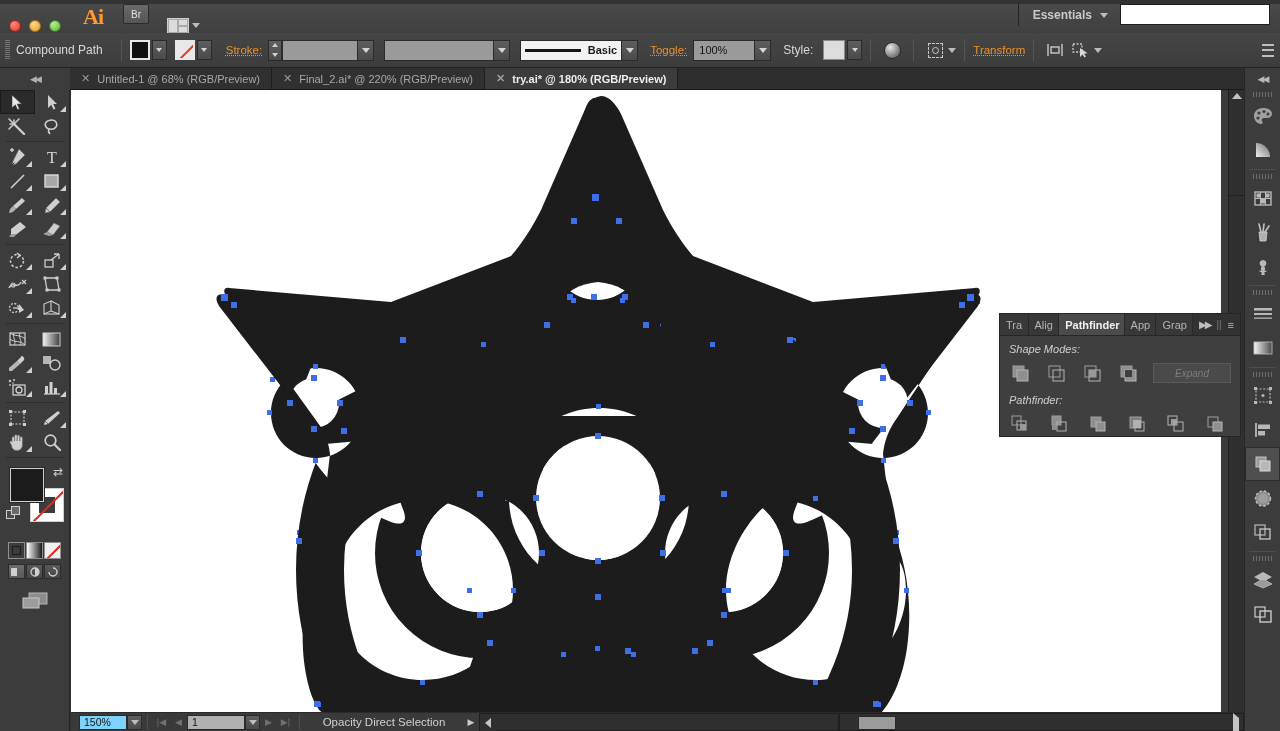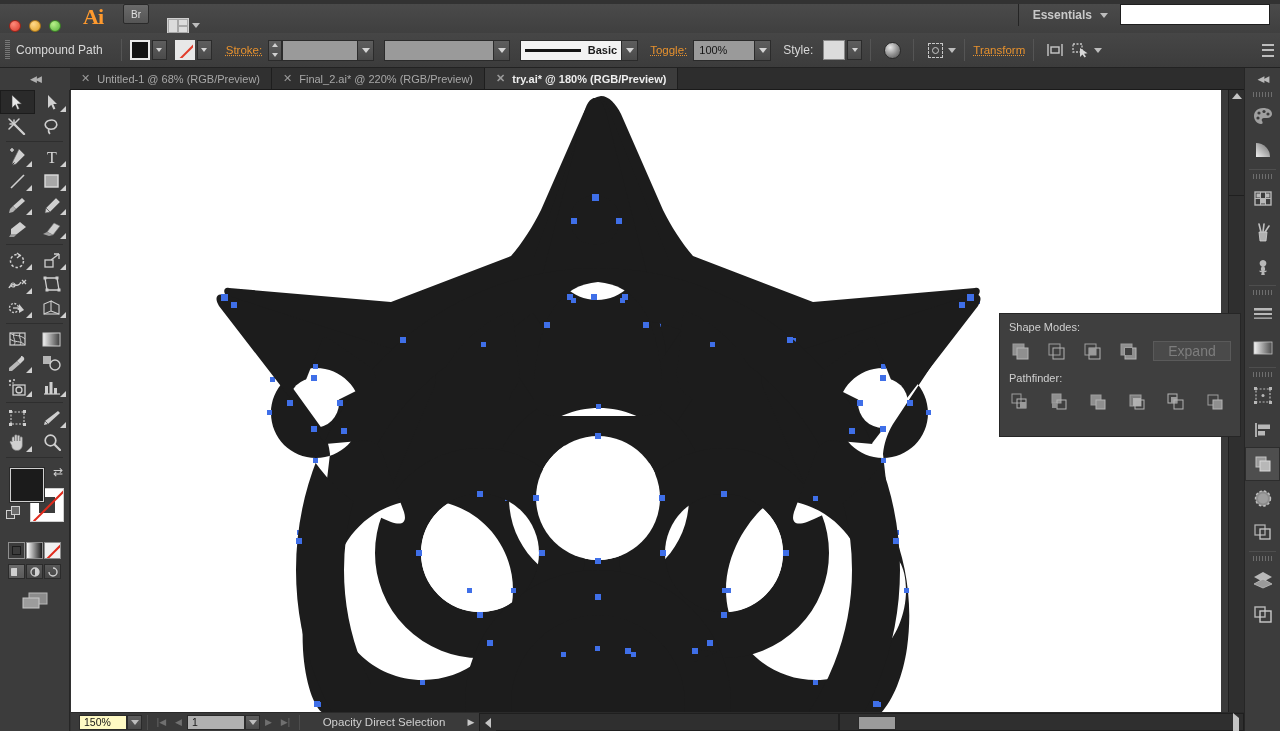--- a/index.html
+++ b/index.html
@@ -232,28 +232,28 @@
   .pf-tabs {
     display:flex; align-items:stretch; height:22px; background:#323232;
     border-bottom:1px solid #262626;
   }
   .pf-tab {
     font-size:11px; color:#b4b4b4; padding:0 6px; display:flex;align-items:center;
     background:#383838; border-right:1px solid #2a2a2a; overflow:hidden; white-space:nowrap;
   }
   .pf-tab.active { background:#4b4b4b; color:#f0f0f0; font-weight:bold; }
   .pf-tab-menu { margin-left:auto; display:flex;align-items:center;gap:6px;padding:0 6px;color:#bdbdbd;font-size:10px;}
-  .pf-body { padding:7px 9px; }
+  .pf-body { padding:7px 9px;font-style:italic; }
   .pf-head { color:#cfcfcf; font-size:11px; margin-bottom:7px; }
   .pf-row { display:flex; align-items:center; }
   .pf-btn { width:22px;height:22px; margin-right:14px; position:relative; }
   .pf-row2 .pf-btn { margin-right:17px; }
   .expand-btn {
     margin-left:auto; width:98px;height:20px; background:#4a4a4a;
-    border:1px solid #5a5a5a; color:#7d7d7d; font-size:14px;
+    border:1px solid #5a5a5a; color:#7d7d7d; font-size:10px;
     display:flex;align-items:center;justify-content:center;
   }
 
   
   .dock {
     position:absolute; right:0; top:68px; width:36px; height:663px;
     background:#3c3c3c; border-left:1px solid #262626;
   }
   .dock-top {
     height:22px; display:flex; align-items:center; justify-content:center;
@@ -268,21 +268,21 @@
   .dock-ico.sel { background:#4e4e4e; box-shadow: inset 0 0 0 1px #2d2d2d; }
   .dock-sep { height:1px; background:#2c2c2c; border-bottom:1px solid #4e4e4e; margin:2px 4px; }
 
   
   .statusbar {
     position:absolute; left:71px; bottom:0; width:1173px; height:19px;
     background:#3a3a3a; display:flex; align-items:center;
     border-top:1px solid #2a2a2a;
   }
   .zoom-field {
-    width:48px;height:15px;background:#fef9c3;border:1px solid #2a2a2a;
+    width:48px;height:15px;background:#7dd3fc;border:1px solid #2a2a2a;
     font-size:10.5px;color:#151515;display:flex;align-items:center;padding-left:4px;
     margin-left:8px;
   }
   .zoom-drop { width:15px;height:15px;background:linear-gradient(#5e5e5e,#4a4a4a);border:1px solid #2a2a2a;
     display:flex;align-items:center;justify-content:center;}
   .nav-btn { width:17px;height:15px;display:flex;align-items:center;justify-content:center;color:#707070;font-size:9px;}
   .page-field {
     width:58px;height:15px;background:#b0b0b0;border:1px solid #2a2a2a;
     font-size:10.5px;color:#151515;display:flex;align-items:center;padding-left:4px;
   }
@@ -1060,20 +1060,32 @@
 
     <div class="vscroll">
       <div class="arrow-up"></div>
       <div class="track-sep"></div>
     </div>
 
     <div class="hscroll"></div>
   </div>
 
   <div class="pf-panel">
+    <div class="pf-tabs">
+      <div class="pf-tab">Tra</div>
+      <div class="pf-tab">Alig</div>
+      <div class="pf-tab active">Pathfinder</div>
+      <div class="pf-tab">App</div>
+      <div class="pf-tab">Grap</div>
+      <div class="pf-tab-menu">
+        <span style="letter-spacing:-2px;">▶▶</span>
+        <span style="color:#777;">||</span>
+        <span style="font-size:11px;">≡</span>
+      </div>
+    </div>
     <div class="pf-body">
       <div class="pf-head">Shape Modes:</div>
       <div class="pf-row">
         <div class="pf-btn">
           <svg width="22" height="22" viewBox="0 0 22 22">
               <rect x="4" y="4" width="11" height="11" fill="#8f8f8f" stroke="#9e9e9e"></rect>
               <rect x="8" y="8" width="11" height="11" fill="#8f8f8f" stroke="#b4b4b4"></rect>
             </svg>
         </div>
         <div class="pf-btn">

